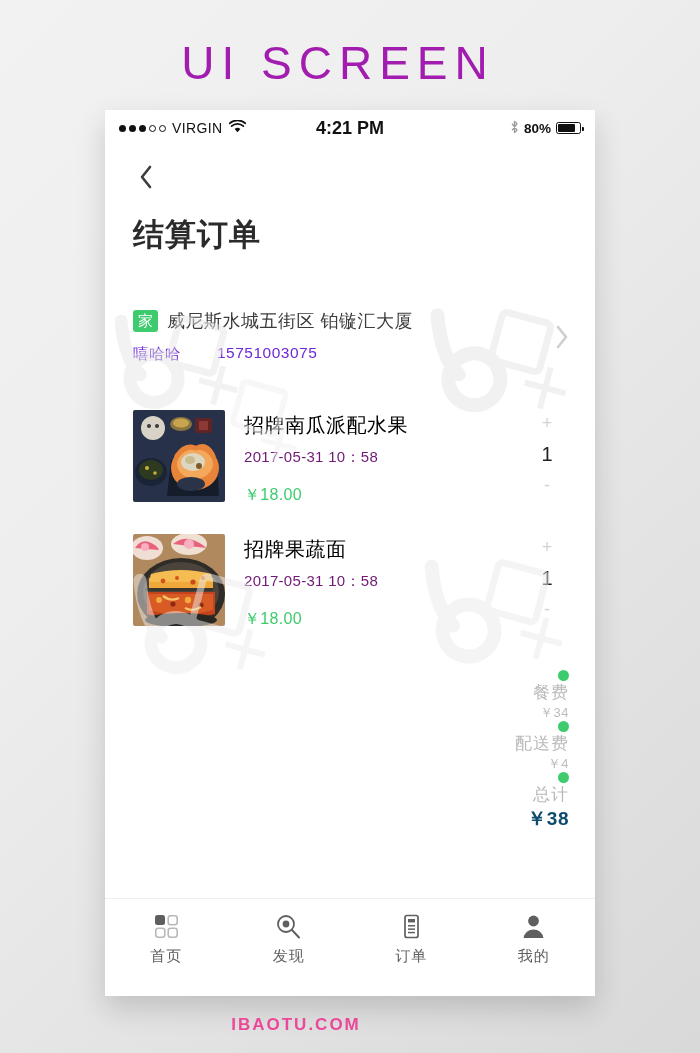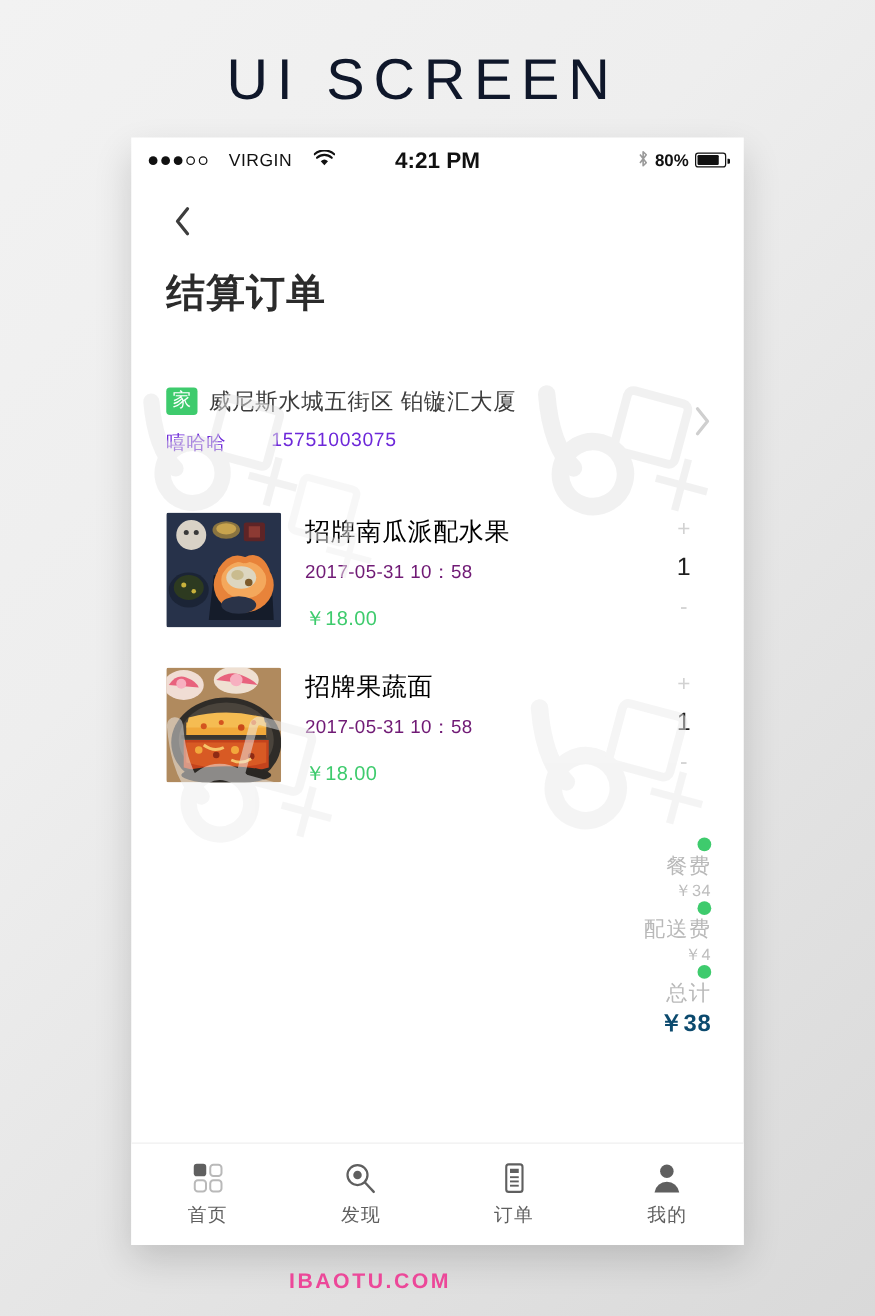--- a/index.html
+++ b/index.html
@@ -7,42 +7,42 @@
   body {
     font-family:"Liberation Sans","DejaVu Sans",sans-serif;
     background:linear-gradient(135deg,#f2f2f2 0%,#eeeeee 35%,#d9d9d9 100%);
     position:relative;
   }
 
   
   .poster-title{
     position:absolute; top:36px; left:0; width:676px;
     text-align:center; font-size:46px; letter-spacing:7px;
-    color:#0f172a; font-weight:400;
+    color:#a21caf; font-weight:400;
   }
   .poster-footer{
     position:absolute; bottom:18px; left:0; width:592px;
     text-align:center; font-size:17px; letter-spacing:2px;
     color:#ec4899; font-weight:700;
   }
 
   
   .phone{
     position:absolute; left:105px; top:110px;
     width:490px; height:886px; background:#ffffff;
     box-shadow:0 12px 28px rgba(0,0,0,.16);
     overflow:hidden;
   }
 
   
   .statusbar{
     height:36px; display:flex; align-items:center;
     padding:0 14px; font-size:14px; color:#111;
   }
-  .sb-left{ display:flex; align-items:center; gap:17px; flex:1; }
+  .sb-left{ display:flex; align-items:center; gap:6px; flex:1; }
   .dots{ display:flex; gap:3px; align-items:center; }
   .dot{ width:7px;height:7px;border-radius:50%;background:#111; }
   .dot.hollow{ background:transparent; border:1px solid #111; width:7px;height:7px; }
   .carrier{ font-size:14px; letter-spacing:.4px; }
   .sb-center{ flex:0 0 auto; font-size:18px; font-weight:700; }
   .sb-right{ flex:1; display:flex; align-items:center; justify-content:flex-end; gap:5px; }
   .batt-pct{ font-size:13.5px; font-weight:600; }
   .batt{ width:25px;height:12px;border:1.3px solid #111;border-radius:2.5px; position:relative; padding:1px;}
   .batt::after{ content:""; position:absolute; right:-4px; top:3.5px; width:2.2px;height:4px; background:#111; border-radius:0 1px 1px 0;}
   .batt i{ display:block; height:100%; width:80%; background:#111; border-radius:1px; }
@@ -83,21 +83,21 @@
   
   .summary{ margin-top:26px; padding:0 26px 0 28px; }
   .sum-row{ display:flex; align-items:flex-end; height:51px;flex-direction:column; }
   .sum-dot{ width:11px;height:11px;border-radius:50%;background:#3ecb6d; flex:0 0 11px; margin-left:4px;}
   .sum-label{ margin-left:22px; font-size:17px; color:#b9b9b9; letter-spacing:1px; flex:1;}
   .sum-value{ font-size:13px; color:#bdbdbd; letter-spacing:.5px;}
   .sum-row.total .sum-value{ color:#0c4a6e; font-size:19px; font-weight:700; }
 
   
   .tabbar{
-    position:absolute; left:0; bottom:0; width:490px; height:82px;
+    position:absolute; left:0; bottom:16px; width:490px; height:82px;
     background:#fff; border-top:1px solid #efefef;
     display:flex; align-items:center;
   }
   .tab{ flex:1; display:flex; flex-direction:column; align-items:center; gap:8px; cursor:pointer;}
   .tab-icon{ height:26px; display:flex; align-items:flex-end; }
   .tab-label{ font-size:15px; color:#5f5f5f; letter-spacing:1px;}
 
   
   .wm{ position:absolute; inset:0; pointer-events:none; overflow:hidden; }
   .wm svg{ position:absolute; opacity:.5; }

